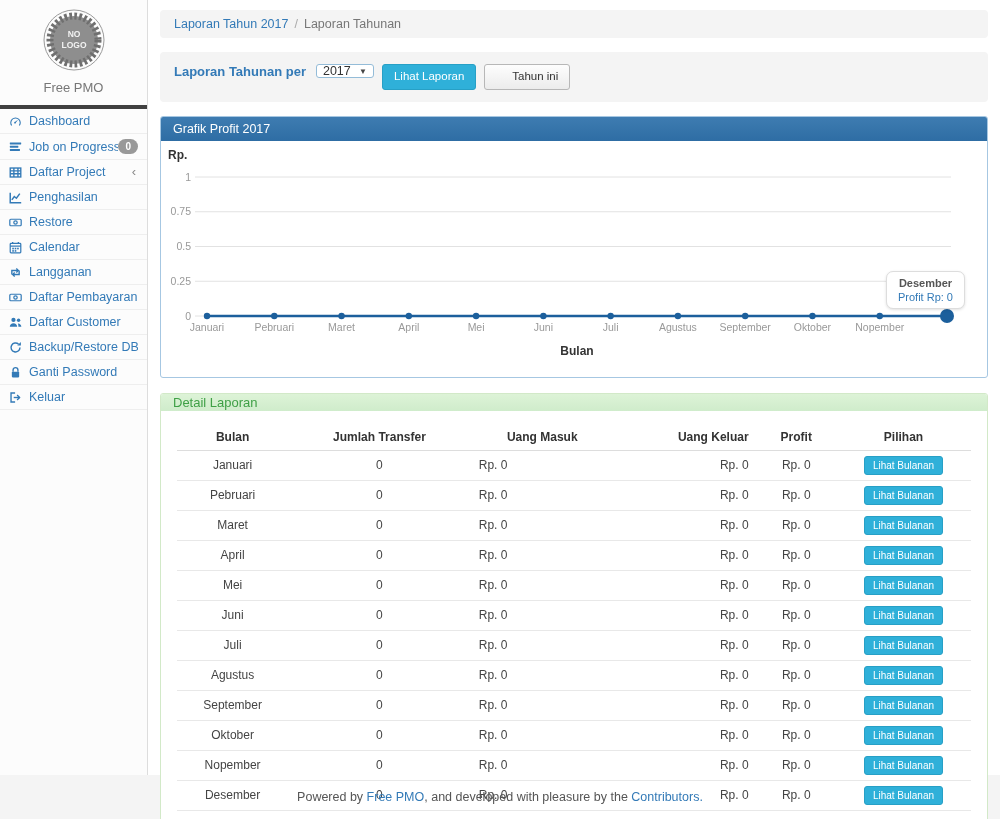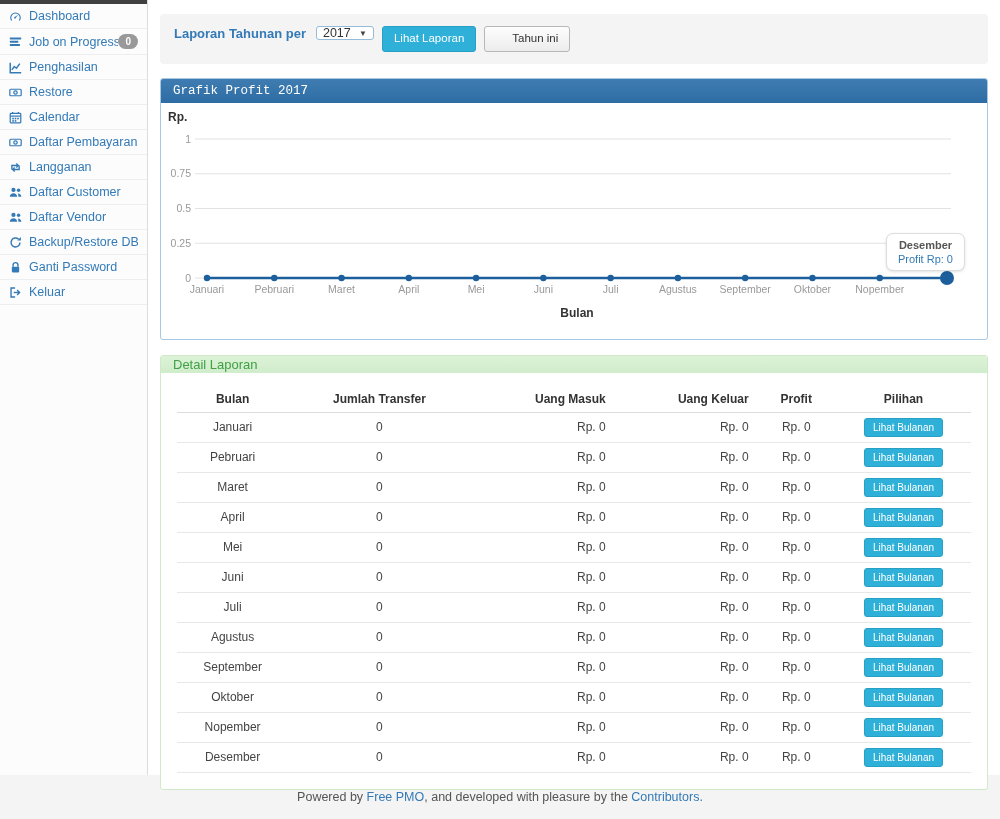--- a/index.html
+++ b/index.html
@@ -30,75 +30,94 @@
   .filter-label { color:#337ab7; font-weight:bold; font-size:13px; margin-right:2px; }
   .select-box { background:#fff; border:1px solid #94bcd8; border-radius:3px; height:14px; width:58px; display:inline-flex; align-items:center; justify-content:space-between; padding:0 6px; font-size:12.5px; color:#333; cursor:pointer; }
   .select-box .caret { font-size:8px; color:#444; }
   .btn { display:inline-block; border-radius:3px; font-size:11.5px; padding:5px 11px; cursor:pointer; line-height:1.2; }
   .btn-info { background:#2fb0d9; border:1px solid #27a0c6; color:#fff; }
   .btn-default { background:linear-gradient(#fdfdfd,#ececec); border:1px solid #b7b7b7; color:#333;padding-left:27px; }
 
   
   .panel { border-radius:3px; margin:0 12px; background:#fff; }
   .panel-chart { border:1px solid #a6c7e2; }
-  .panel-chart-head { background:linear-gradient(#3e7cb1,#2e6da4); color:#fff; font-size:12.5px; padding:5px 12px; border-radius:2px 2px 0 0;font-family:Liberation Mono, monospace; }
+  .panel-chart-head { background:linear-gradient(#3e7cb1,#2e6da4); color:#fff; font-size:12.5px; padding:5px 12px; border-radius:2px 2px 0 0; }
   .chart-body { position:relative; height:236px; }
   .chart-body svg { display:block; }
   .tooltip-box { position:absolute; right:22px; top:130px; background:#fff; border:1px solid #ddd; border-radius:7px; box-shadow:0 1px 3px rgba(0,0,0,0.12); padding:5px 11px; text-align:center; }
   .tooltip-title { font-size:11px; font-weight:bold; color:#555; }
   .tooltip-value { font-size:11px; color:#337ab7; margin-top:2px; }
 
   
   .panel-detail { border:1px solid #d2e9c8; margin-top:15px; }
   .panel-detail-head { background:linear-gradient(#ddf3d7,#cfeccb); color:#3fa046; font-size:13px; padding:1px 12px; border-radius:2px 2px 0 0; }
   .detail-body { padding:13px 16px 16px; }
   table.report { width:100%; border-collapse:collapse; font-size:12px; color:#444; }
   table.report th { font-size:12px; color:#333; padding:6px 8px; }
   table.report td { padding:5px 8px; }
   table.report tr { border-bottom:1px solid #e8e8e8; }
   table.report thead tr { border-bottom:1px solid #ddd; }
   table.report th:nth-child(1), table.report td:nth-child(1) { text-align:center; width:14%; }
   table.report th:nth-child(2), table.report td:nth-child(2) { text-align:center; width:23%; }
-  table.report th:nth-child(3), table.report td:nth-child(3) { text-align:right; width:18%; }
+  table.report th:nth-child(3), table.report td:nth-child(3) { width:18%; }
   table.report th:nth-child(4), table.report td:nth-child(4) { text-align:right; width:18%; }
   table.report th:nth-child(5), table.report td:nth-child(5) { text-align:center; width:10%; }
   table.report th:nth-child(6), table.report td:nth-child(6) { text-align:center; width:17%; }
   .btn-mini { background:#2fb0d9; border:1px solid #27a0c6; color:#fff; font-size:10px; padding:3px 8px; border-radius:3px; cursor:pointer; }
 
   
   .footer { height:44px; background:#f4f4f4; display:flex; align-items:center; justify-content:center; font-size:12.5px; color:#555; }
   .footer a { color:#337ab7; text-decoration:none; }
 </style>
 </head>
 <body>
 
 <div class="screen">
   <div class="main-wrap">
 
     <div class="sidebar">
+      <div class="logo-block">
+        <svg width="64" height="64" viewBox="0 0 64 64">
+          <circle cx="32" cy="32" r="30" fill="none" stroke="#9a9a9a" stroke-width="1"></circle>
+          <circle cx="32" cy="32" r="24" fill="#8e8e8e" stroke="#6f6f6f" stroke-width="7" stroke-dasharray="2.6 2.3"></circle>
+          <text x="32" y="29" text-anchor="middle" font-size="8.5" font-weight="bold" fill="#f2f2f2">NO</text>
+          <text x="32" y="40" text-anchor="middle" font-size="8.5" font-weight="bold" fill="#f2f2f2">LOGO</text>
+        </svg>
+        <div class="brand">Free PMO</div>
+      </div>
       <div class="side-menu" id="side-menu">
           <div class="side-item">
             <span class="sicon">
               <svg viewBox="0 0 16 16" fill="currentColor">
                 <path d="M8 3A6.5 6.5 0 0 0 1.5 9.5c0 1.4.45 2.7 1.2 3.8l1.1-.8A5.1 5.1 0 0 1 8 4.4a5.1 5.1 0 0 1 4.2 8.1l1.1.8a6.5 6.5 0 0 0 1.2-3.8A6.5 6.5 0 0 0 8 3z"></path>
                 <path d="M8.6 9.2 11.4 5.6 7.6 8.3a1.15 1.15 0 1 0 1 .9z"></path>
               </svg>
             </span>
             <span class="slabel">Dashboard</span>
           </div>
           <div class="side-item">
             <span class="sicon">
               <svg viewBox="0 0 16 16" fill="currentColor">
                 <rect x="1" y="3" width="14" height="2.4" rx="0.5"></rect>
                 <rect x="1" y="7" width="10.5" height="2.4" rx="0.5"></rect>
                 <rect x="1" y="11" width="12.5" height="2.4" rx="0.5"></rect>
               </svg>
             </span>
             <span class="slabel">Job on Progress</span>
             <span class="badge-pill">0</span>
+          </div>
+          <div class="side-item">
+            <span class="sicon">
+              <svg viewBox="0 0 16 16" fill="none" stroke="currentColor" stroke-width="1.7">
+                <rect x="1.5" y="2.5" width="13" height="11"></rect>
+                <path d="M1.5 6h13M1.5 9.5h13M6 2.5v11M11 2.5v11"></path>
+              </svg>
+            </span>
+            <span class="slabel">Daftar Project</span>
+            <span class="chev">‹</span>
           </div>
           <div class="side-item">
             <span class="sicon">
               <svg viewBox="0 0 16 16" fill="none" stroke="currentColor" stroke-width="1.8">
                 <path d="M1.5 2v12.5H15"></path>
                 <path d="M3.5 11l3-4.2 2.6 2.1 4.2-5.6"></path>
               </svg>
             </span>
             <span class="slabel">Penghasilan</span>
           </div>
@@ -123,62 +142,51 @@
                   <rect x="10" y="8.3" width="2" height="2"></rect>
                   <rect x="4" y="11.2" width="2" height="2"></rect>
                   <rect x="7" y="11.2" width="2" height="2"></rect>
                 </g>
               </svg>
             </span>
             <span class="slabel">Calendar</span>
           </div>
           <div class="side-item">
             <span class="sicon">
-              <svg viewBox="0 0 16 16" fill="none" stroke="currentColor" stroke-width="1.5">
-                <rect x="1" y="4" width="14" height="8" rx="1.2"></rect>
-                <circle cx="8" cy="8" r="2.1"></circle>
-              </svg>
-            </span>
-            <span class="slabel">Daftar Pembayaran</span>
-          </div>
-          <div class="side-item">
-            <span class="sicon">
               <svg viewBox="0 0 16 16" fill="none" stroke="currentColor" stroke-width="1.7">
                 <path d="M3.5 10.5V5.5h7.5"></path>
                 <path d="M9 3l2.5 2.5L9 8"></path>
                 <path d="M12.5 5.5v5h-7.5"></path>
                 <path d="M7 13l-2.5-2.5L7 8"></path>
               </svg>
             </span>
             <span class="slabel">Langganan</span>
           </div>
           <div class="side-item">
             <span class="sicon">
+              <svg viewBox="0 0 16 16" fill="none" stroke="currentColor" stroke-width="1.5">
+                <rect x="1" y="4" width="14" height="8" rx="1.2"></rect>
+                <circle cx="8" cy="8" r="2.1"></circle>
+              </svg>
+            </span>
+            <span class="slabel">Daftar Pembayaran</span>
+          </div>
+          <div class="side-item">
+            <span class="sicon">
               <svg viewBox="0 0 16 16" fill="currentColor">
                 <circle cx="5.5" cy="4.9" r="2.6"></circle>
                 <path d="M1 13.2c0-2.6 2-4.2 4.5-4.2s4.5 1.6 4.5 4.2H1z"></path>
                 <circle cx="11.8" cy="5.2" r="2.1"></circle>
                 <path d="M11 9.2c2.3.2 4.2 1.6 4.2 4h-3.6c0-1.6-.2-2.9-.6-4z"></path>
               </svg>
             </span>
             <span class="slabel">Daftar Customer</span>
           </div>
           <div class="side-item">
             <span class="sicon">
-              <svg viewBox="0 0 16 16" fill="currentColor">
-                <circle cx="5.5" cy="4.9" r="2.6"></circle>
-                <path d="M1 13.2c0-2.6 2-4.2 4.5-4.2s4.5 1.6 4.5 4.2H1z"></path>
-                <circle cx="11.8" cy="5.2" r="2.1"></circle>
-                <path d="M11 9.2c2.3.2 4.2 1.6 4.2 4h-3.6c0-1.6-.2-2.9-.6-4z"></path>
-              </svg>
-            </span>
-            <span class="slabel">Daftar Vendor</span>
-          </div>
-          <div class="side-item">
-            <span class="sicon">
               <svg viewBox="0 0 16 16">
                 <path d="M13.5 8a5.5 5.5 0 1 1-1.7-4" fill="none" stroke="currentColor" stroke-width="1.8"></path>
                 <polygon points="14.6,1.2 14.6,5.6 10.2,5.6" fill="currentColor"></polygon>
               </svg>
             </span>
             <span class="slabel">Backup/Restore DB</span>
           </div>
           <div class="side-item">
             <span class="sicon">
               <svg viewBox="0 0 16 16">
@@ -196,20 +204,23 @@
                 <path d="M5.8 8H13"></path>
               </svg>
             </span>
             <span class="slabel">Keluar</span>
           </div>
         </div>
     </div>
 
     <div class="content">
 
+      <div class="breadcrumb">
+        <a href="#">Laporan Tahun 2017</a><span class="sep">/</span><span>Laporan Tahunan</span>
+      </div>
 
       <div class="filter-well">
         <span class="filter-label">Laporan Tahunan per</span>
         <span class="select-box">
           <span>2017</span>
           <span class="caret">▼</span>
         </span>
         <button class="btn btn-info">Lihat Laporan</button>
         <button class="btn btn-default">Tahun ini</button>
       </div>

